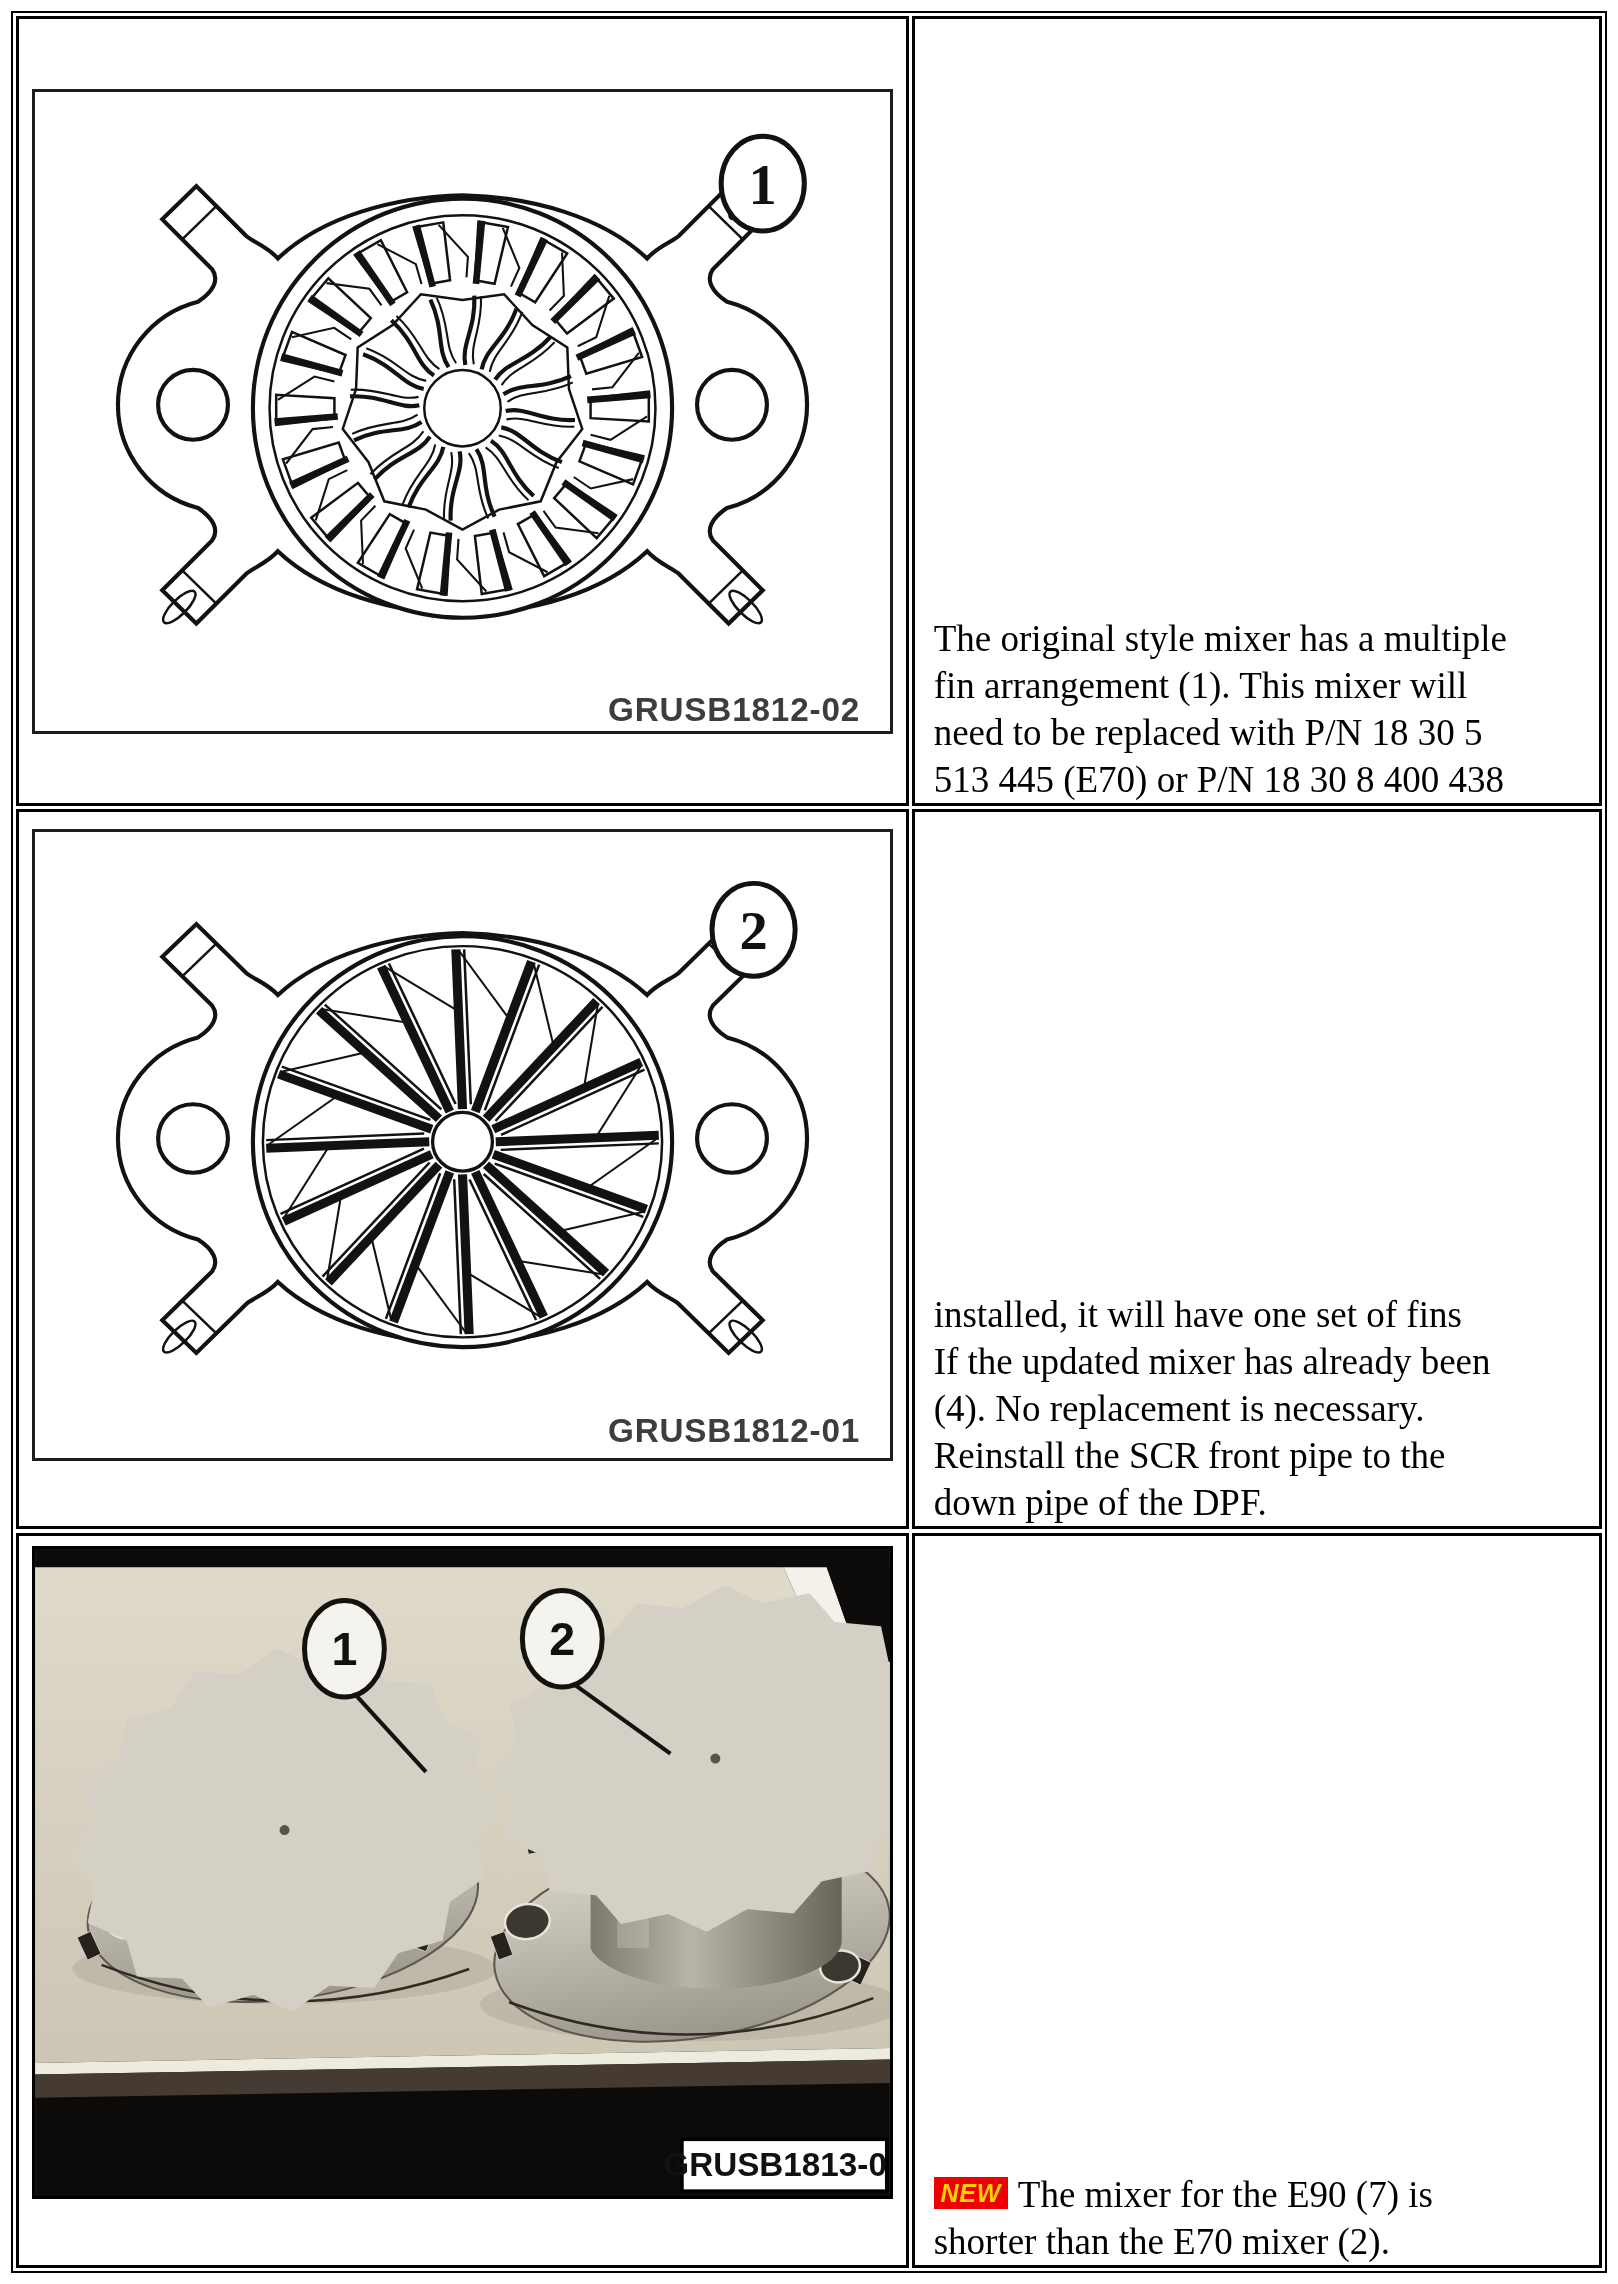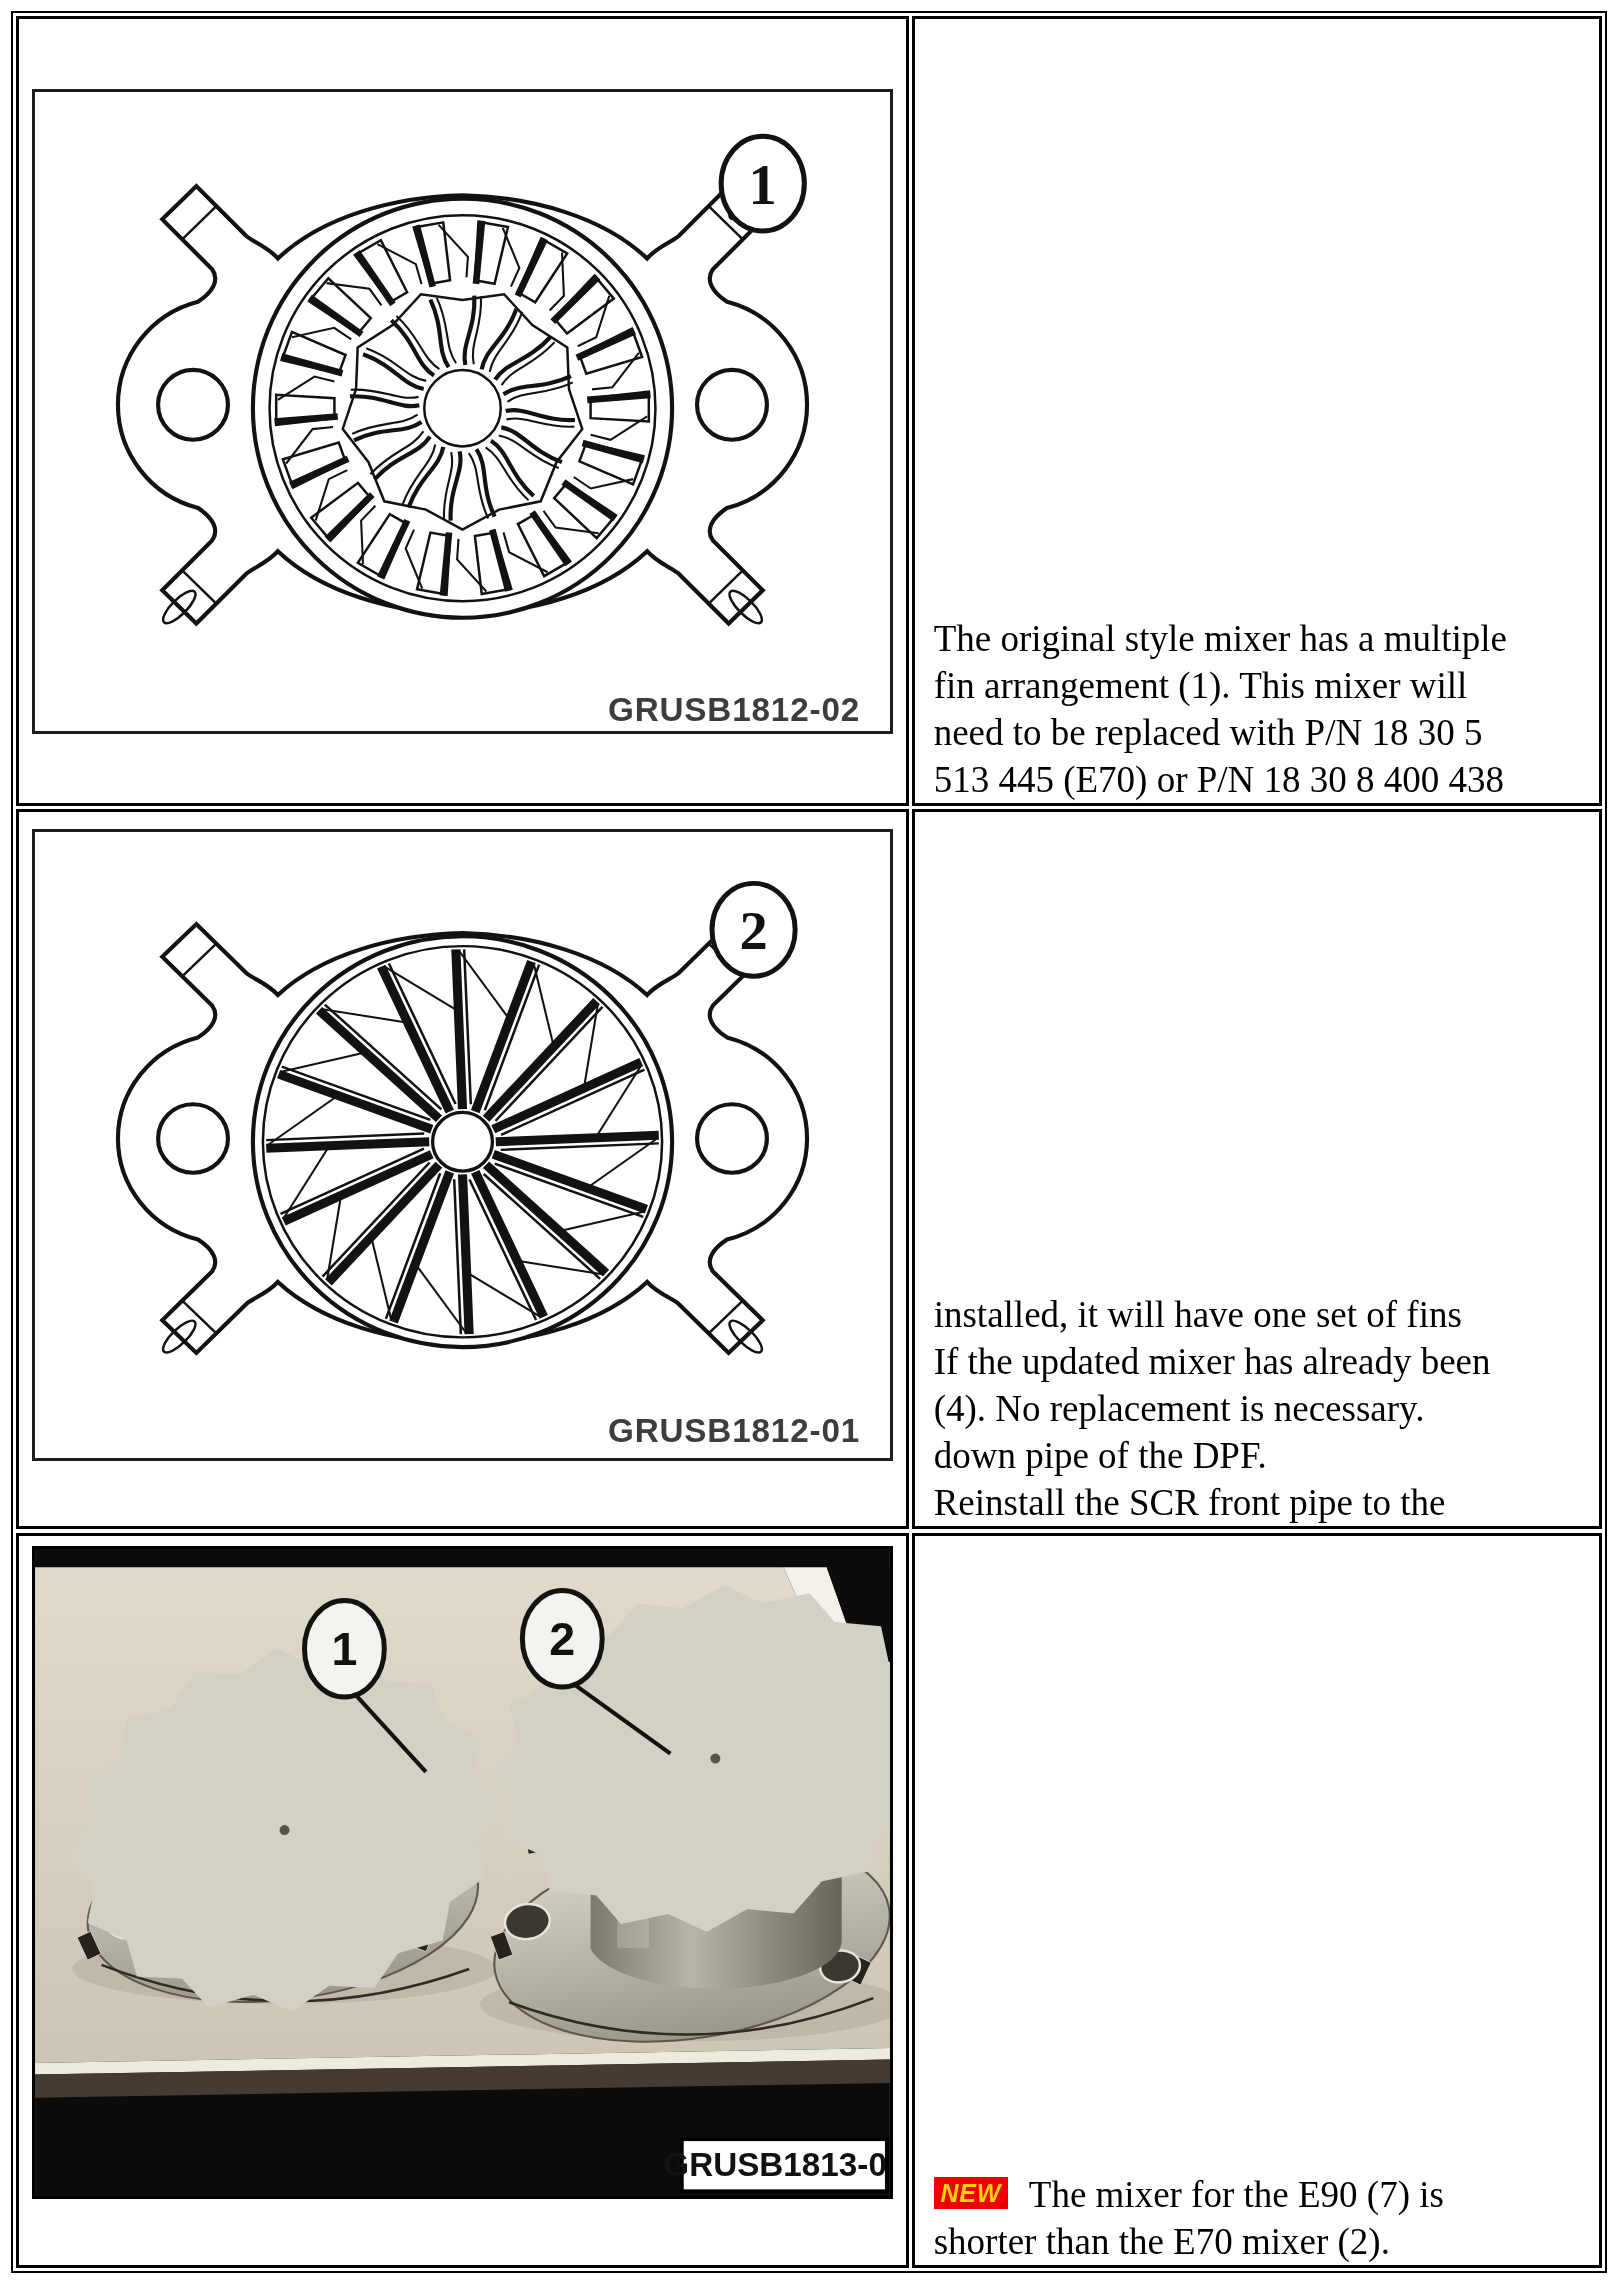--- a/index.html
+++ b/index.html
@@ -16,21 +16,21 @@
               padding:0 11.6px 0 18.3px;}
   .figbox{margin:0;border:3.3px solid #1d1d1d;line-height:0;background:#fff;}
   .r1 .figbox{margin-top:70px;}
   .r2 .figbox{margin-top:16.6px;}
   .r3 .figbox{margin-top:10px;border-color:#000;}
   .text{font-size:37px;color:#000;}
   .r1 .text{padding-top:48px;}
   .line{height:47px;line-height:47px;white-space:nowrap;}
   .badge{display:inline-block;font-family:"Liberation Sans",sans-serif;
          font-style:italic;font-weight:bold;font-size:25px;line-height:32px;
-         background:#ee0000;color:#ffd200;padding:0 6.7px;margin-right:21px;
+         background:#ee0000;color:#ffd200;padding:0 6.7px;margin-right:10px;
          vertical-align:5px;letter-spacing:0.8px;}
   svg .ln{fill:#ffffff;stroke:#121212;stroke-width:5;}
   svg .thin{fill:none;stroke:#121212;stroke-width:3;}
   svg .cap{font-family:"Liberation Sans",sans-serif;font-size:40px;font-weight:bold;
            fill:#3d3d3d;letter-spacing:1px;}
   svg .ballooncap{font-family:"Liberation Serif",serif;font-weight:bold;font-size:68px;
            fill:#111;text-anchor:middle;}
   svg .pcap{font-family:"Liberation Sans",sans-serif;font-size:40px;font-weight:bold;
            fill:#111;text-anchor:middle;}
 </style>
@@ -177,22 +177,22 @@
       </g>
       <text class="cap" x="992" y="748" text-anchor="end">GRUSB1812-01</text>
      </svg>
     </figure>
    </div>
    <div class="cell right">
     <div class="text">
       <div class="line">installed, it will have one set of fins</div>
       <div class="line">If the updated mixer has already been</div>
       <div class="line">(4). No replacement is necessary.</div>
+      <div class="line">Reinstall the SCR front pipe to the</div>
       <div class="line">down pipe of the DPF.</div>
-      <div class="line">Reinstall the SCR front pipe to the</div>
     </div>
    </div>
   </div>
 
   <div class="row r3">
    <div class="cell left">
     <figure class="figbox">
      <svg width="855" height="647" viewBox="0 0 1028 778">
       <defs>
         <linearGradient id="surfG" x1="0" y1="0" x2="0" y2="1">

